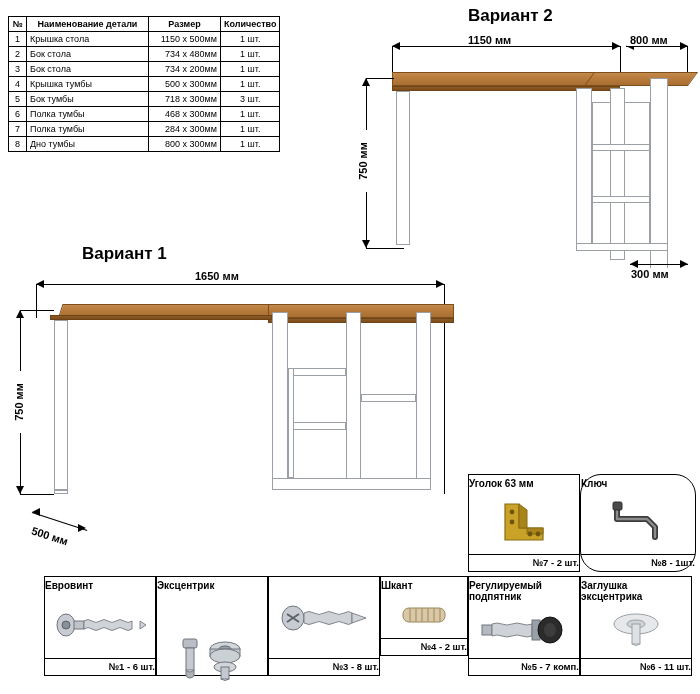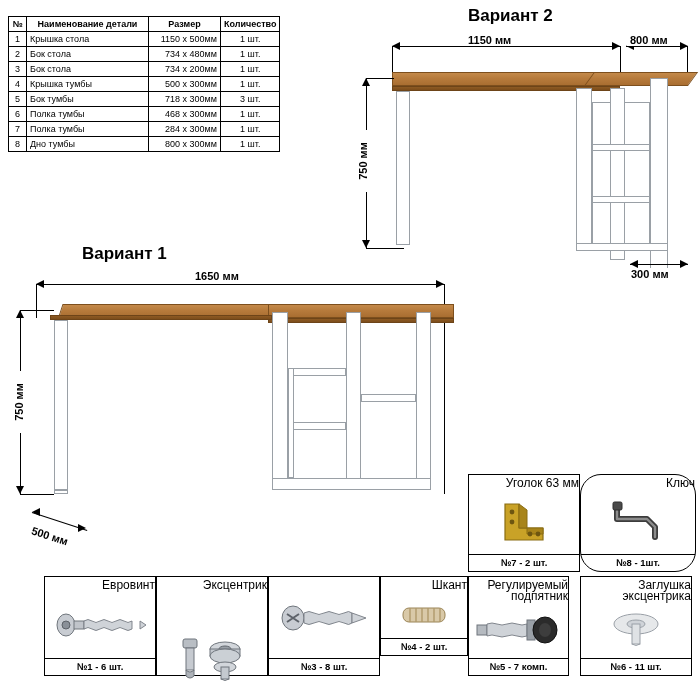--- a/index.html
+++ b/index.html
@@ -50,24 +50,24 @@
   .arrow-l,.arrow-r{width:0;height:0;border-top:4px solid transparent;border-bottom:4px solid transparent;}
   .arrow-l{border-right:8px solid #000;}
   .arrow-r{border-left:8px solid #000;}
   .arrow-u,.arrow-d{width:0;height:0;border-left:4px solid transparent;border-right:4px solid transparent;}
   .arrow-u{border-bottom:8px solid #000;}
   .arrow-d{border-top:8px solid #000;}
 
   
   .hw-box{border:1px solid #000;box-sizing:border-box;background:#fff;
     display:flex;flex-direction:column;align-items:center;}
-  .hw-title{font-size:12px;font-weight:normal;text-align:right;line-height:11px;
+  .hw-title{font-size:10px;font-weight:bold;text-align:left;line-height:11px;
     padding-top:3px;width:100%;}
   .hw-art{flex:1;display:flex;align-items:center;justify-content:center;width:100%;}
-  .hw-caption{font-size:9.5px;font-weight:bold;text-align:center;
+  .hw-caption{font-size:9.5px;font-weight:bold;text-align:right;
     border-top:1px solid #000;width:100%;line-height:15px;height:16px;}
 </style>
 </head>
 <body>
 
 <table class="abs" id="parts-table">
   <thead>
     <tr>
       <th>№</th>
       <th>Наименование детали</th>
@@ -294,21 +294,21 @@
   <div class="hw-title">Шкант</div>
   <div class="hw-art">
     <svg width="54" height="22" viewBox="0 0 54 22">
       <rect x="6" y="4" width="42" height="14" rx="6" fill="#d9c9a8" stroke="#9a8456"></rect>
       <path d="M13 4 L13 18 M19 4 L19 18 M25 4 L25 18 M31 4 L31 18 M37 4 L37 18 M43 4 L43 18" stroke="#b09a6c" stroke-width="1.4"></path>
     </svg>
   </div>
   <div class="hw-caption">№4 - 2 шт.</div>
 </div>
 
-<div class="abs hw-box" style="left:468px;top:576px;width:101px;height:100px;">
+<div class="abs hw-box" style="left:468px;top:576px;width:112px;height:100px;">
   <div class="hw-title" style="white-space:pre-line;">Регулируемый
 подпятник</div>
   <div class="hw-art">
     <svg width="92" height="32" viewBox="0 0 92 32">
       <rect x="4" y="11" width="10" height="10" fill="#b5bac0" stroke="#6f757c"></rect>
       <path d="M14 10 q5 -2 10 0 q5 2 10 0 q5 -2 10 0 q5 2 10 0 l0 12 q-5 2 -10 0 q-5 -2 -10 0 q-5 2 -10 0 q-5 -2 -10 0 z" fill="#cfd3d8" stroke="#767c83" stroke-width="0.9"></path>
       <rect x="54" y="6" width="8" height="20" fill="#9aa0a7" stroke="#6f757c"></rect>
       <ellipse cx="72" cy="16" rx="12" ry="13" fill="#2b2b2b" stroke="#111"></ellipse>
       <ellipse cx="72" cy="16" rx="6" ry="7" fill="#3d3d3d"></ellipse>
     </svg>

